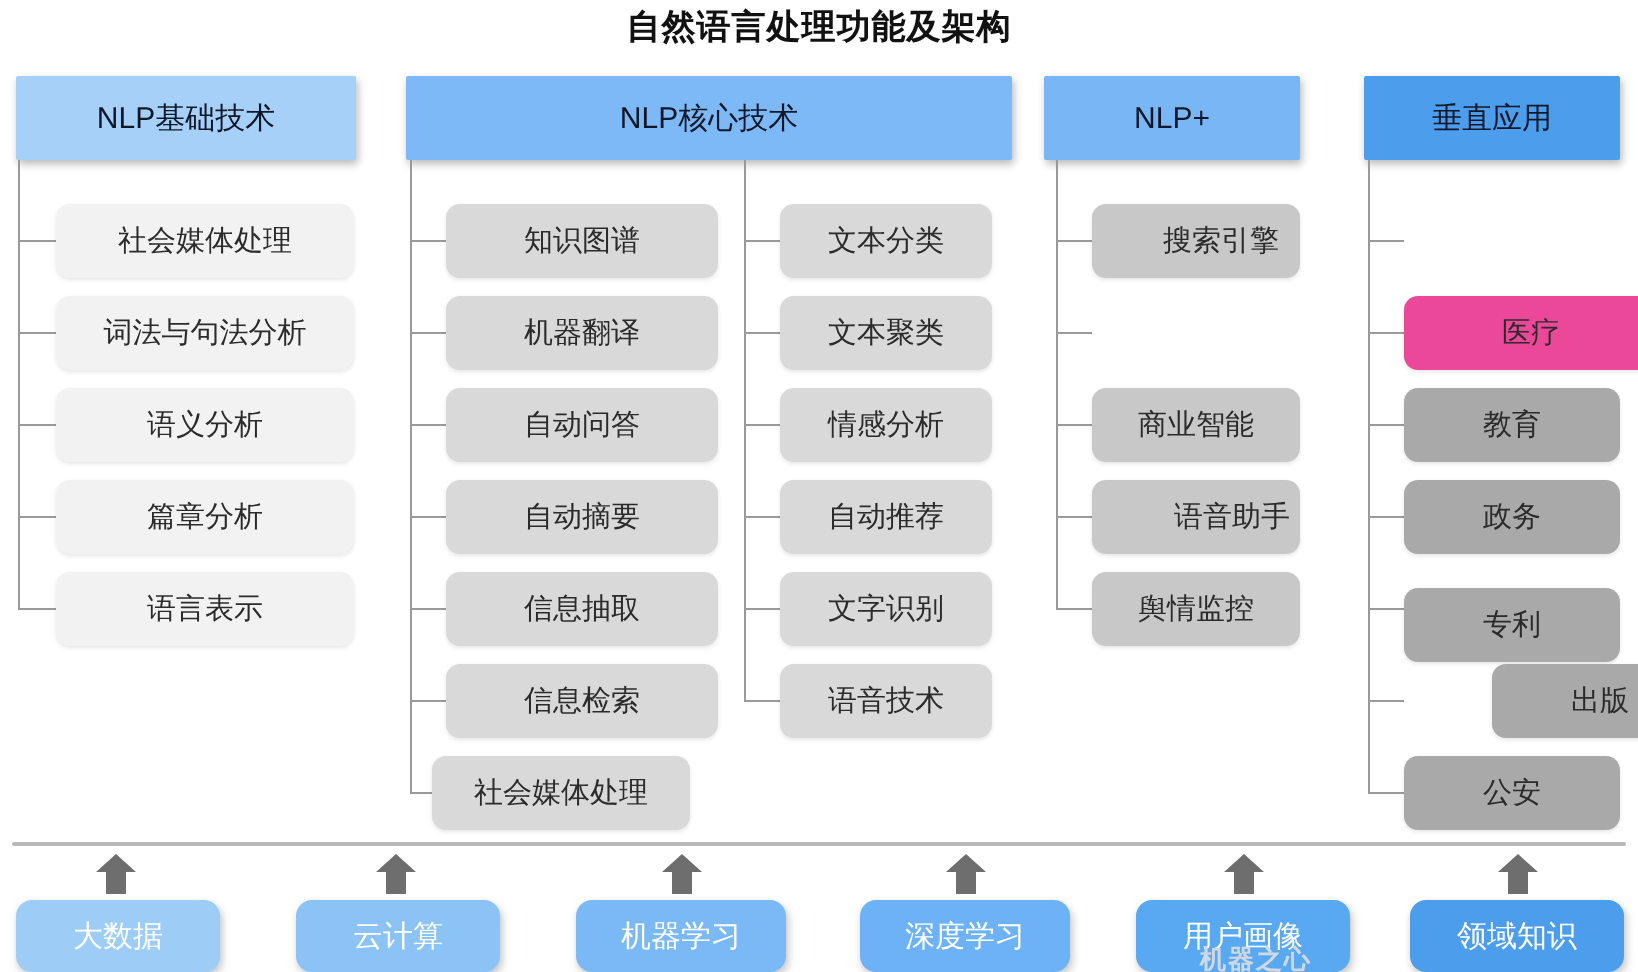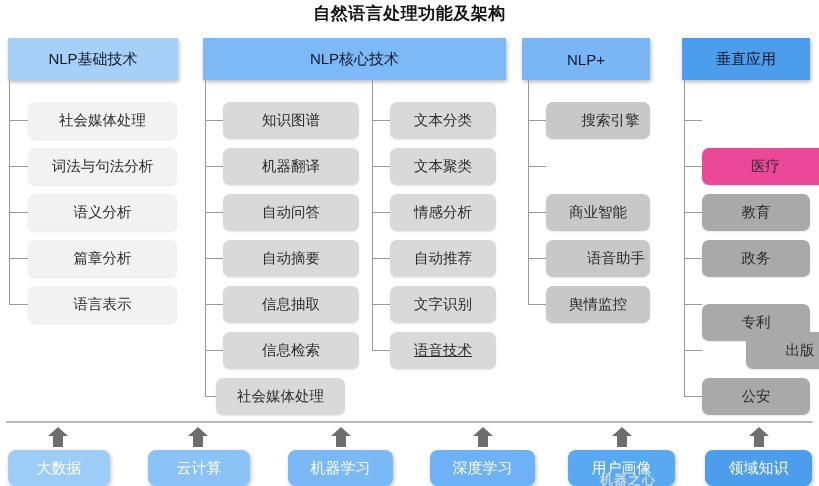--- a/index.html
+++ b/index.html
@@ -125,21 +125,21 @@
   <div class="stub" style="left:372px;top:212px;width:18px;"></div>
   <div class="stub" style="left:372px;top:258px;width:18px;"></div>
   <div class="stub" style="left:372px;top:304px;width:18px;"></div>
   <div class="stub" style="left:372px;top:350px;width:18px;"></div>
 
   <div class="node" style="left:390px;top:102px;width:106px;background:#d9d9d9;">文本分类</div>
   <div class="node" style="left:390px;top:148px;width:106px;background:#d9d9d9;">文本聚类</div>
   <div class="node" style="left:390px;top:194px;width:106px;background:#d9d9d9;">情感分析</div>
   <div class="node" style="left:390px;top:240px;width:106px;background:#d9d9d9;">自动推荐</div>
   <div class="node" style="left:390px;top:286px;width:106px;background:#d9d9d9;">文字识别</div>
-  <div class="node" style="left:390px;top:332px;width:106px;background:#d9d9d9;text-decoration:underline;">语音技术</div>
+  <div class="node" style="left:390px;top:332px;width:106px;background:#d9d9d9;">语音技术</div>
 
   <div class="trunk" style="left:528px;top:80px;height:224px;"></div>
   <div class="stub" style="left:528px;top:120px;width:18px;"></div>
   <div class="stub" style="left:528px;top:166px;width:18px;"></div>
   <div class="stub" style="left:528px;top:212px;width:18px;"></div>
   <div class="stub" style="left:528px;top:258px;width:18px;"></div>
   <div class="stub" style="left:528px;top:304px;width:18px;"></div>
 
   <div class="node" style="left:546px;top:102px;width:104px;background:#c8c8c8;padding-left:25px;">搜索引擎</div>
   <div class="node" style="left:546px;top:194px;width:104px;background:#c8c8c8;">商业智能</div>
@@ -151,21 +151,21 @@
   <div class="stub" style="left:684px;top:166px;width:18px;"></div>
   <div class="stub" style="left:684px;top:212px;width:18px;"></div>
   <div class="stub" style="left:684px;top:258px;width:18px;"></div>
   <div class="stub" style="left:684px;top:304px;width:18px;"></div>
   <div class="stub" style="left:684px;top:350px;width:18px;"></div>
   <div class="stub" style="left:684px;top:396px;width:18px;"></div>
 
   <div class="node" style="left:702px;top:148px;width:127px;background:#ec4899;">医疗</div>
   <div class="node" style="left:702px;top:240px;width:108px;background:#a9a9a9;">政务</div>
   <div class="node" style="left:702px;top:194px;width:108px;background:#a9a9a9;">教育</div>
-  <div class="node" style="left:702px;top:304px;width:108px;background:#a9a9a9;">专利</div>
+  <div class="node" style="left:702px;top:294px;width:108px;background:#a9a9a9;">专利</div>
   <div class="node" style="left:702px;top:332px;width:108px;background:#a9a9a9;margin-left:44px;">出版</div>
   <div class="node" style="left:702px;top:378px;width:108px;background:#a9a9a9;">公安</div>
 
   <div class="divider"></div>
 
   <div class="arrow" style="left:47px;top:426px;">
     <svg width="22" height="22" viewBox="0 0 22 22">
         <path d="M11 1 L21 10 L16 10 L16 21 L6 21 L6 10 L1 10 Z" fill="#6e6e6e"></path>
       </svg>
   </div>

